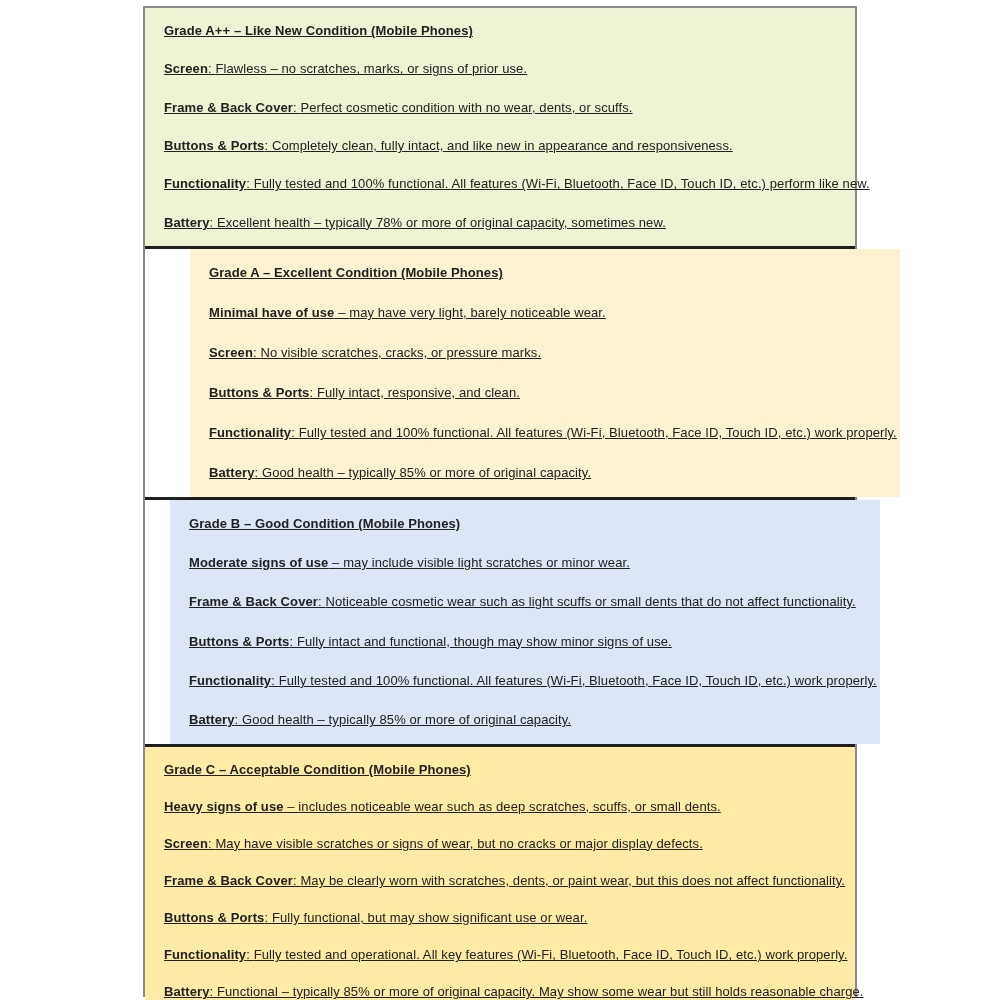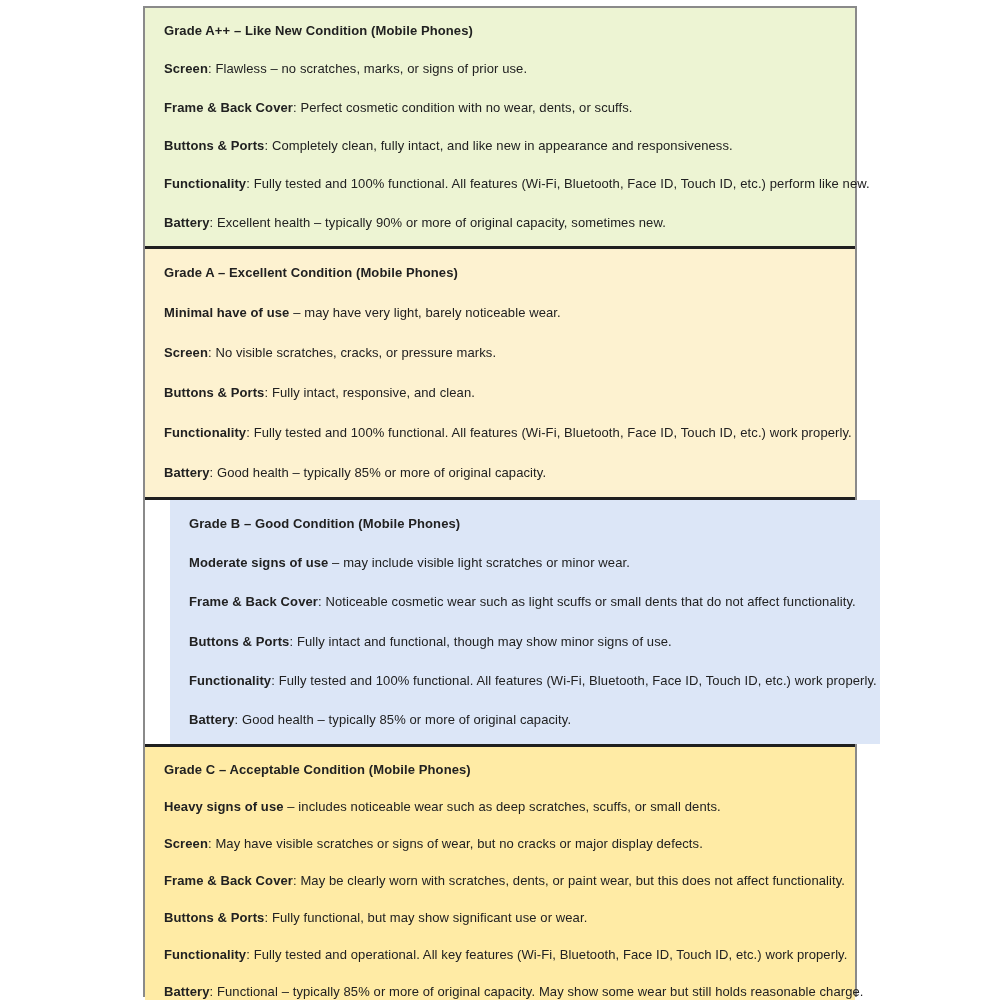--- a/index.html
+++ b/index.html
@@ -30,41 +30,42 @@
   .s3 { height: 268px; }
   .divider {
     width: 100%; height: 3px;
     background: #1f1f1f;
   }
   .line {
     font-size: 13px;
     line-height: 16px;
     letter-spacing: 0.1px;
     white-space: nowrap;
+    text-decoration: underline;
   }
   .line .lbl { font-weight: 700; }
   .title { font-weight: 700; }
 </style>
 </head>
 <body>
 
 <div class="doc" style="border-color: rgb(138, 138, 138);">
 
   <section class="grade-section s0" style="background-color: rgb(237, 244, 211);">
     <p class="line title">Grade A++ – Like New Condition (Mobile Phones)</p>
     <p class="line"><strong class="lbl">Screen</strong><span class="sep">: </span><span class="txt">Flawless – no scratches, marks, or signs of prior use.</span></p>
     <p class="line"><strong class="lbl">Frame &amp; Back Cover</strong><span class="sep">: </span><span class="txt">Perfect cosmetic condition with no wear, dents, or scuffs.</span></p>
     <p class="line"><strong class="lbl">Buttons &amp; Ports</strong><span class="sep">: </span><span class="txt">Completely clean, fully intact, and like new in appearance and responsiveness.</span></p>
     <p class="line"><strong class="lbl">Functionality</strong><span class="sep">: </span><span class="txt">Fully tested and 100% functional. All features (Wi-Fi, Bluetooth, Face ID, Touch ID, etc.) perform like new.</span></p>
-    <p class="line"><strong class="lbl">Battery</strong><span class="sep">: </span><span class="txt">Excellent health – typically 90% or more of original capacity, sometimes new.</span></p>
+    <p class="line"><strong class="lbl">Battery</strong><span class="sep">: </span><span class="txt">Excellent health – typically 78% or more of original capacity, sometimes new.</span></p>
   </section>
 
   <div class="divider" style="background-color: rgb(31, 31, 31);"></div>
 
-  <section class="grade-section s1" style="background-color: rgb(253, 242, 208);">
+  <section class="grade-section s1" style="background-color: rgb(253, 242, 208); margin-left: 45px;">
     <p class="line title">Grade A – Excellent Condition (Mobile Phones)</p>
     <p class="line"><strong class="lbl">Minimal have of use</strong><span class="sep"> – </span><span class="txt">may have very light, barely noticeable wear.</span></p>
     <p class="line"><strong class="lbl">Screen</strong><span class="sep">: </span><span class="txt">No visible scratches, cracks, or pressure marks.</span></p>
     <p class="line"><strong class="lbl">Buttons &amp; Ports</strong><span class="sep">: </span><span class="txt">Fully intact, responsive, and clean.</span></p>
     <p class="line"><strong class="lbl">Functionality</strong><span class="sep">: </span><span class="txt">Fully tested and 100% functional. All features (Wi-Fi, Bluetooth, Face ID, Touch ID, etc.) work properly.</span></p>
     <p class="line"><strong class="lbl">Battery</strong><span class="sep">: </span><span class="txt">Good health – typically 85% or more of original capacity.</span></p>
   </section>
 
   <div class="divider" style="background-color: rgb(31, 31, 31);"></div>
 

